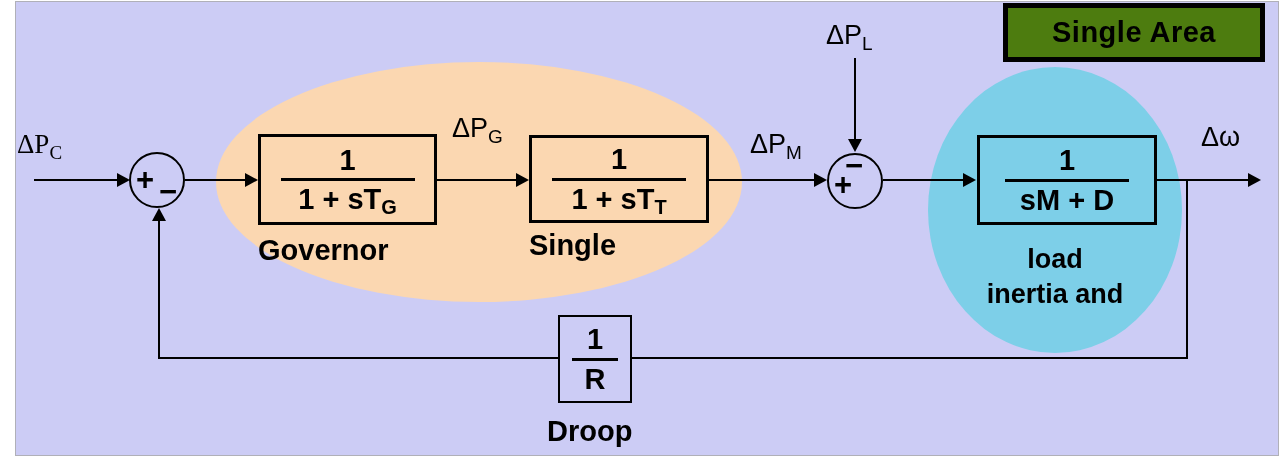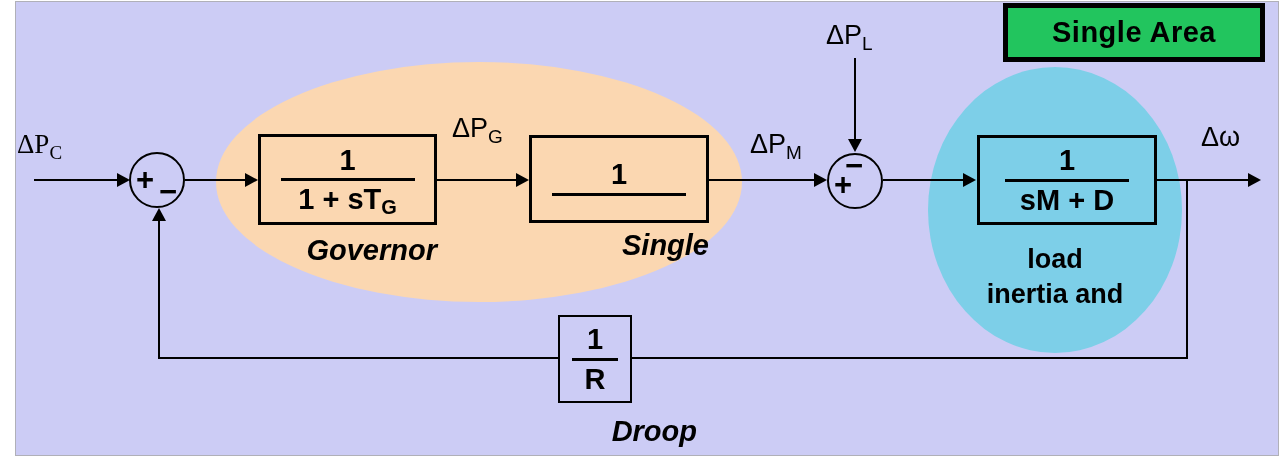--- a/index.html
+++ b/index.html
@@ -34,41 +34,41 @@
     display:flex;flex-direction:column;align-items:center;justify-content:center;
     font-weight:bold;font-size:29px;line-height:1.05;
   }
   .frac-bar{height:3px;background:#000;margin:3px 0;}
   .bar-wide{width:134px;}
   .bar-mid{width:124px;}
   .bar-narrow{width:46px;}
   .den-sub{font-size:20px;position:relative;top:5px;font-weight:bold;}
 
   .caption{
-    position:absolute;font-weight:bold;font-size:29px;text-align:right;font-style:italic;
+    position:absolute;font-weight:bold;font-size:29px;text-align:left;
   }
   .caption-3line{
     position:absolute;font-weight:bold;font-size:27px;line-height:35px;text-align:center;
   }
 
   .signal-label{position:absolute;font-size:27px;white-space:nowrap;}
   .signal-label .sub{font-size:19px;position:relative;top:6px;}
 
   .sum-circle{
     position:absolute;width:56px;height:56px;border:2px solid #000;border-radius:50%;
     background:#ccccf5;box-sizing:border-box;
   }
   .sum-sign{
     position:absolute;font-weight:bold;font-size:31px;line-height:1;
     transform:translate(-50%,-50%);
   }
 
   #title-box{
     position:absolute;left:1003px;top:3px;width:262px;height:59px;
-    border:5px solid #000;box-sizing:border-box;background:#22c55e;
+    border:5px solid #000;box-sizing:border-box;background:#4d7c0f;
     display:flex;align-items:center;justify-content:center;
     font-weight:bold;font-size:29px;letter-spacing:0.5px;
   }
 </style>
 </head>
 <body>
 
 <div id="stage">
 
   <div id="panel"></div>
@@ -105,20 +105,21 @@
 
   <div class="tf-block" style="left:258px;top:134px;width:179px;height:91px;">
     <span>1</span>
     <span class="frac-bar bar-wide"></span>
     <span><span>1 + sT</span><span class="den-sub">G</span></span>
   </div>
 
   <div class="tf-block" style="left:529px;top:135px;width:180px;height:88px;">
     <span>1</span>
     <span class="frac-bar bar-wide"></span>
+    <span><span>1 + sT</span><span class="den-sub">T</span></span>
   </div>
 
   <div class="tf-block" style="left:977px;top:135px;width:180px;height:90px;">
     <span>1</span>
     <span class="frac-bar bar-mid"></span>
     <span>sM + D</span>
   </div>
 
   <div class="tf-block" style="left:558px;top:315px;width:74px;height:88px;border-width:2px;">
     <span>1</span>

